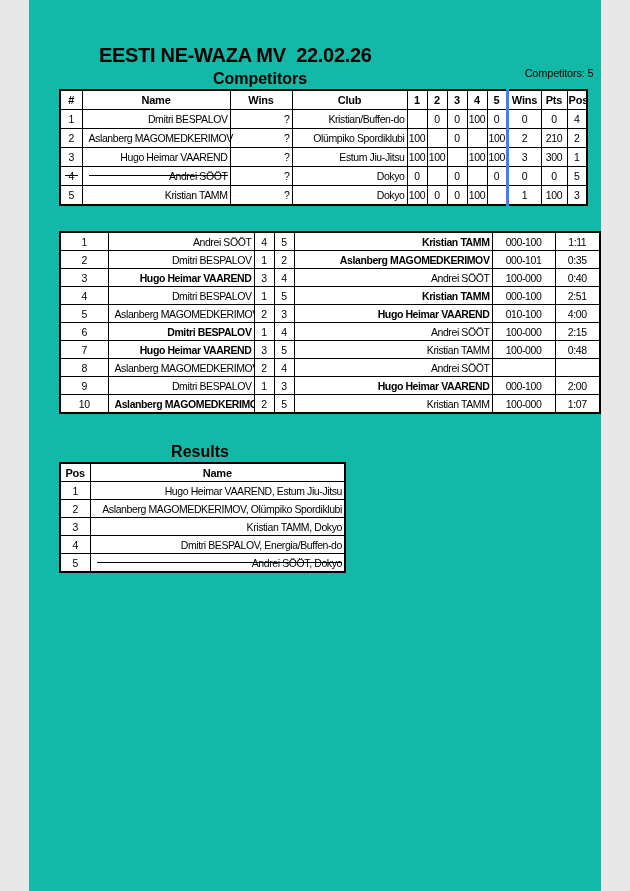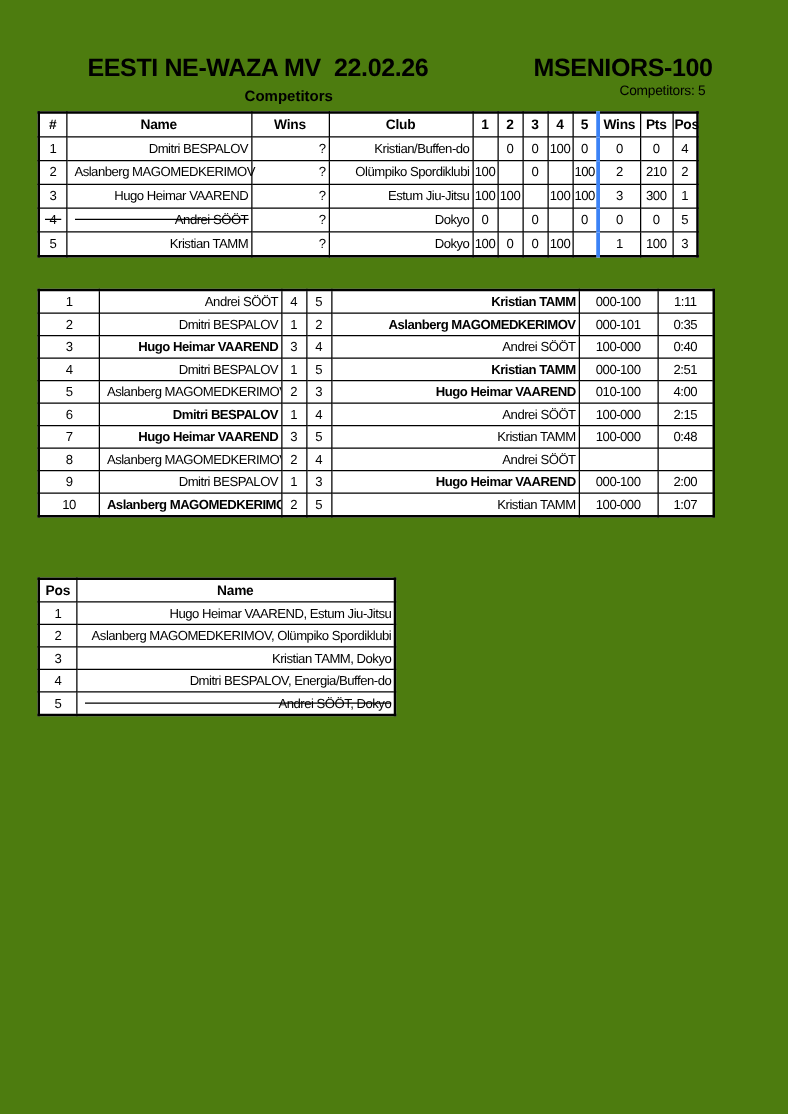--- a/index.html
+++ b/index.html
@@ -1,28 +1,28 @@
 <!DOCTYPE html>
 <html><head>
 <meta charset="utf-8">
 <style>
   html,body { margin:0; padding:0; background:#e8e8e8; }
   .page {
-    position:relative; width:630px; height:891px; background:#4d7c0f;
+    position:relative; width:572px; height:891px; background:#14b8a6;
     font-family:"Liberation Sans", sans-serif; color:#000; overflow:hidden;
     margin:0 auto;
   }
   .title-row {
     position:absolute; left:70px; top:44px; width:500px;
     display:flex; justify-content:space-between;
     font-size:20px; font-weight:bold; letter-spacing:-0.3px; white-space:pre;
   }
   .sec-title {
     position:absolute; width:200px; text-align:center;
-    font-size:12px; font-weight:bold;
+    font-size:16px; font-weight:bold;
   }
   .comp-title   { left:131px; top:70px; }
   .match-title  { left:200px; top:210px; }
   .result-title { left:71px;  top:443px; }
   .comp-count {
     position:absolute; left:460px; top:67px; width:140px;
     text-align:center; font-size:11px; letter-spacing:-0.2px;
   }
   table {
     position:absolute; border-collapse:collapse; table-layout:fixed;
@@ -55,21 +55,20 @@
   }
   .cut-num::after { left:4px; right:4px; }
 </style>
 </head>
 <body>
 
 <div class="page">
 
   <div class="title-row">
     <span>EESTI NE-WAZA MV  22.02.26</span>
-    <span>MSENIORS-100</span>
   </div>
 
   <div class="sec-title comp-title">Competitors</div>
   <div class="comp-count">Competitors: 5</div>
 
   <table class="comp-table">
     <colgroup>
       <col style="width:22px">
         <col style="width:148px">
         <col style="width:62px">
@@ -269,20 +268,21 @@
       <td class="lft clip bold">Aslanberg MAGOMEDKERIMOV</td>
       <td class="ctr">2</td>
       <td class="ctr">5</td>
       <td class="lft">Kristian TAMM</td>
       <td class="ctr">100-000</td>
       <td class="ctr">1:07</td>
     </tr>
   </tbody>
     </table>
 
+  <div class="sec-title result-title">Results</div>
 
   <table class="result-table">
     <colgroup>
       <col style="width:30px">
         <col style="width:255px">
     </colgroup>
     <tbody>
         <tr>
       <th>Pos</th>
       <th>Name</th>

